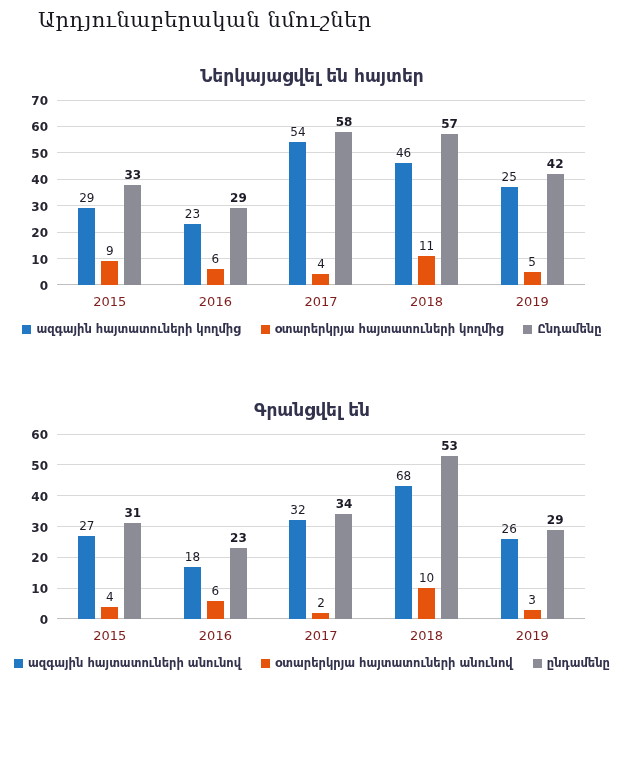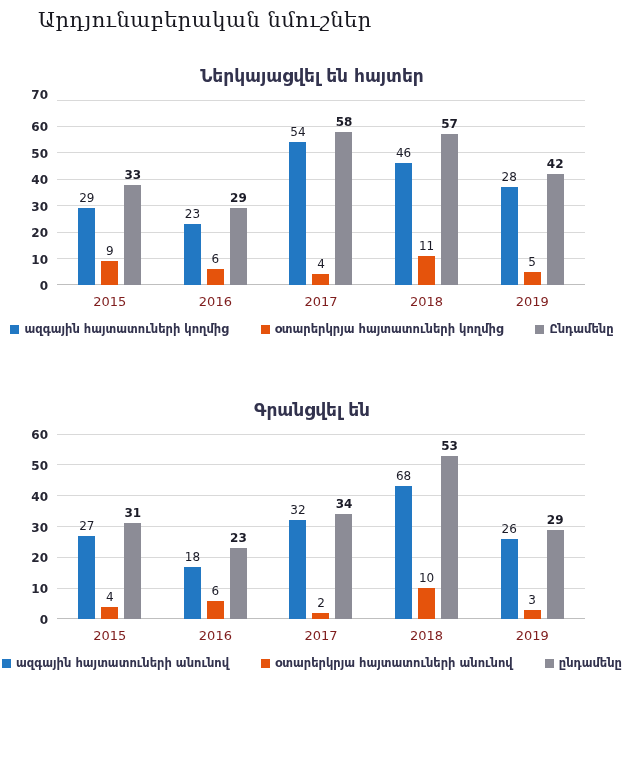--- a/index.html
+++ b/index.html
@@ -88,21 +88,21 @@
     flex:1;
     text-align:center;
     font-size:13px;
     font-weight:400;
     color:#7f1d1d;
   }
   .legend{
     margin-top:13px;
     display:flex;
     justify-content:center;
-    gap:32px;
+    gap:20px;
   }
   .legend-item{display:flex;align-items:center;gap:5px;}
   .legend-swatch{width:9px;height:9px;display:inline-block;}
   .legend-label{
     font-size:11.5px;
     font-weight:700;
     color:#32324d;
     white-space:nowrap;
   }
 </style>
@@ -124,21 +124,21 @@
         <div class="ytick" style="bottom: 44.8571px;">20</div>
         <div class="gridline" style="bottom: 78.7857px;"></div>
         <div class="ytick" style="bottom: 71.2857px;">30</div>
         <div class="gridline" style="bottom: 105.214px;"></div>
         <div class="ytick" style="bottom: 97.7143px;">40</div>
         <div class="gridline" style="bottom: 131.643px;"></div>
         <div class="ytick" style="bottom: 124.143px;">50</div>
         <div class="gridline" style="bottom: 158.071px;"></div>
         <div class="ytick" style="bottom: 150.571px;">60</div>
         <div class="gridline" style="bottom: 184.5px;"></div>
-        <div class="ytick" style="bottom: 183px;">70</div>
+        <div class="ytick" style="bottom: 177px;">70</div>
         <div class="bar-group">
           <div class="bar-wrap">
             <div class="bar-value">29</div>
             <div class="bar" style="height: 76.6429px; background: rgb(34, 120, 195);"></div>
           </div>
           <div class="bar-wrap">
             <div class="bar-value">9</div>
             <div class="bar" style="height: 23.7857px; background: rgb(229, 83, 12);"></div>
           </div>
           <div class="bar-wrap">
@@ -183,21 +183,21 @@
             <div class="bar-value">11</div>
             <div class="bar" style="height: 29.0714px; background: rgb(229, 83, 12);"></div>
           </div>
           <div class="bar-wrap">
             <div class="bar-value bold">57</div>
             <div class="bar" style="height: 150.643px; background: rgb(140, 140, 150);"></div>
           </div>
         </div>
         <div class="bar-group">
           <div class="bar-wrap">
-            <div class="bar-value">28</div>
+            <div class="bar-value">25</div>
             <div class="bar" style="height: 97.7857px; background: rgb(34, 120, 195);"></div>
           </div>
           <div class="bar-wrap">
             <div class="bar-value">5</div>
             <div class="bar" style="height: 13.2143px; background: rgb(229, 83, 12);"></div>
           </div>
           <div class="bar-wrap">
             <div class="bar-value bold">42</div>
             <div class="bar" style="height: 111px; background: rgb(140, 140, 150);"></div>
           </div>

